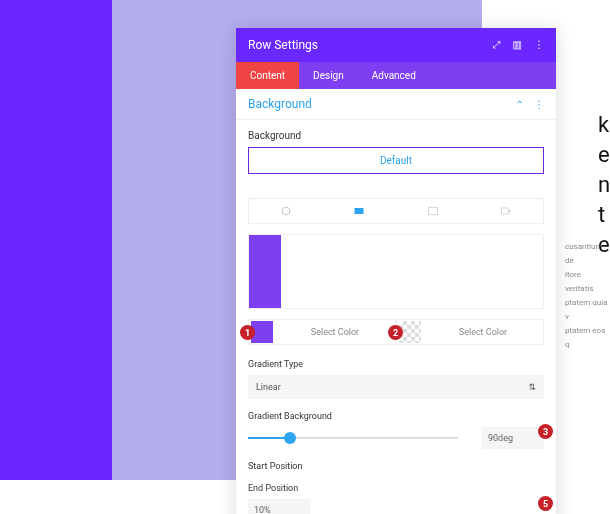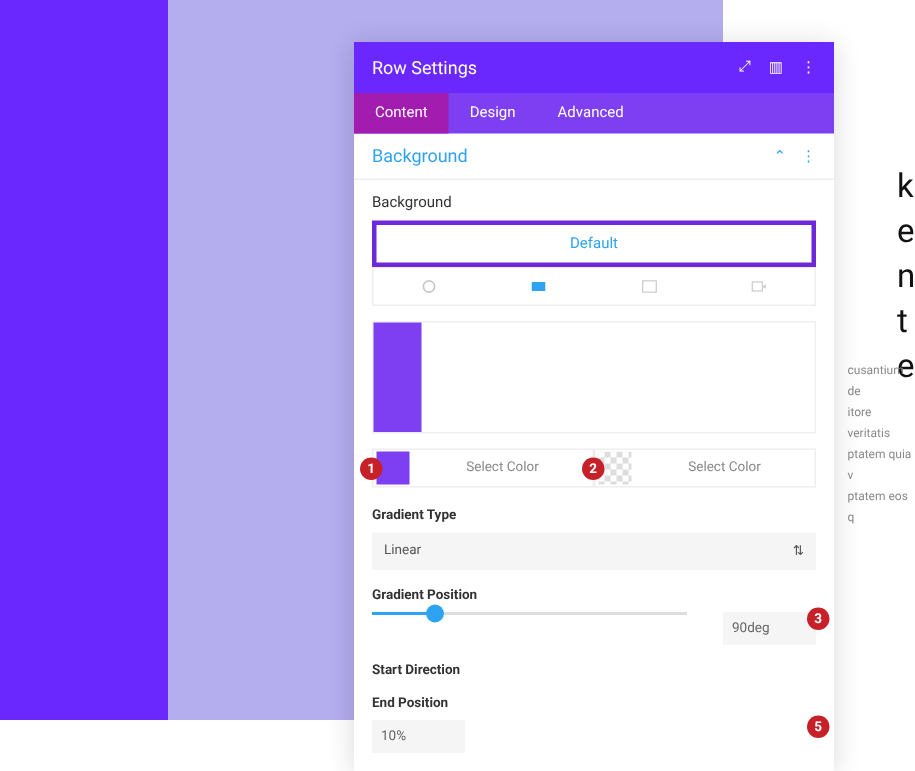--- a/index.html
+++ b/index.html
@@ -9,46 +9,46 @@
 .far-text{position:absolute;left:598px;top:110px;font-size:22px;line-height:30px;color:#111;letter-spacing:6px}
 .far-para{position:absolute;left:565px;top:240px;font-size:8px;line-height:14px;color:#8a8a8a}
 .bg-quote{position:absolute;left:552px;top:195px;width:3px;height:75px;background:#2a2a2a}
 .panel{position:absolute;left:236px;top:28px;width:320px;background:#fff;box-shadow:0 2px 18px rgba(0,0,0,.15);display:flex;flex-direction:column}
 .titlebar{background:#6a28ff;color:#fff;padding:10px 12px;display:flex;align-items:center;justify-content:space-between}
 .titlebar h1{font-size:12px;font-weight:400}
 .title-icons{display:flex;gap:12px}
 .title-icons span{font-size:10px;cursor:pointer}
 .tabs{display:flex;background:#7e3ff2;color:#fff;font-size:10px}
 .tab{padding:8px 14px;cursor:pointer}
-.tab.active{background:#a21caf}
+.tab.active{background:#ef4444}
 .section{padding:8px 12px;border-bottom:1px solid #eee;display:flex;justify-content:space-between;align-items:center}
 .section span.title{color:#2ea3f2;font-size:12px}
 .section .tools{display:flex;gap:10px;font-size:10px;color:#2ea3f2;cursor:pointer}
 .body{padding:10px 12px 0;font-size:10px;color:#333}
 .label{color:#333;font-size:10px;margin-bottom:6px}
-.state-tabs{display:flex;border:3px solid #6d28d9;margin-bottom:0}
+.state-tabs{display:flex;border:1px solid #6d28d9;margin-bottom:24px}
 .state-tab{flex:1;text-align:center;padding:7px 0;font-size:10px;color:#bbb;cursor:pointer}
 .state-tab.active{color:#2ea3f2}
 .mode-row{display:flex;border:1px solid #eee;margin-bottom:10px}
 .mode-cell{flex:1;height:24px;display:flex;align-items:center;justify-content:center;color:#c7c7c7;cursor:pointer}
 .mode-cell.active{color:#2ea3f2}
 .mode-cell svg{width:12px;height:12px}
 .preview{height:75px;background:#fff;border:1px solid #f0f0f0;display:flex;margin-bottom:10px}
 .preview .fill{width:32px;height:100%;background:#7e3ff2}
 .color-row{display:flex;margin-bottom:14px;gap:0}
 .color-half{flex:1;position:relative;display:flex;align-items:center;border:1px solid #eee;height:26px}
 .swatch{width:22px;height:22px;margin:2px}
 .swatch.purple{background:#7e3ff2}
 .swatch.trans{background:repeating-conic-gradient(#ddd 0 25%,#fff 0 50%) 0 0/8px 8px}
 .color-half span{flex:1;text-align:center;font-size:9px;color:#888}
 .badge{position:absolute;left:-9px;top:5px;width:15px;height:15px;border-radius:50%;background:#c62028;color:#fff;font-size:9px;font-weight:700;display:flex;align-items:center;justify-content:center}
 .field{margin-bottom:12px}
-.field-label{font-size:9px;color:#333;margin-bottom:6px;font-weight:700}
+.field-label{font-size:9px;color:#333;margin-bottom:6px;font-weight:400}
 .select{background:#f5f5f5;padding:7px 8px;font-size:9px;color:#555;display:flex;justify-content:space-between;cursor:pointer}
-.slider-row{display:flex;align-items:flex-start;gap:24px;position:relative}
+.slider-row{display:flex;align-items:center;gap:24px;position:relative}
 .slider{flex:1;height:2px;background:#ddd;position:relative}
 .slider .prog{position:absolute;left:0;top:0;height:2px;background:#2ea3f2}
 .slider .knob{position:absolute;top:-5px;width:12px;height:12px;border-radius:50%;background:#2ea3f2;transform:translateX(-50%);cursor:pointer}
 .valbox{width:62px;background:#f5f5f5;padding:6px;font-size:9px;color:#666;text-align:left}
 .badge-r{position:absolute;right:-9px;top:-3px;width:15px;height:15px;border-radius:50%;background:#c62028;color:#fff;font-size:9px;font-weight:700;display:flex;align-items:center;justify-content:center}
 </style>
 </head>
 <body>
 
 <div class="bg-left"></div>
@@ -132,33 +132,33 @@
 
     <div class="field">
       <div class="field-label">Gradient Type</div>
       <div class="select">
         <span>Linear</span>
         <span>⇅</span>
       </div>
     </div>
 
     <div class="field">
-      <div class="field-label">Gradient Position</div>
+      <div class="field-label">Gradient Background</div>
       <div class="slider-row">
         <div class="slider">
           <div class="prog" style="width:20%"></div>
             <div class="knob" style="left:20%"></div>
         </div>
         <div class="valbox">90deg</div>
         <div class="badge-r">3</div>
       </div>
     </div>
 
     <div class="field">
-      <div class="field-label">Start Direction</div>
+      <div class="field-label">Start Position</div>
     </div>
 
     <div class="field">
       <div class="field-label">End Position</div>
       <div class="slider-row">
 
         <div class="valbox">10%</div>
         <div class="badge-r">5</div>
       </div>
     </div>

